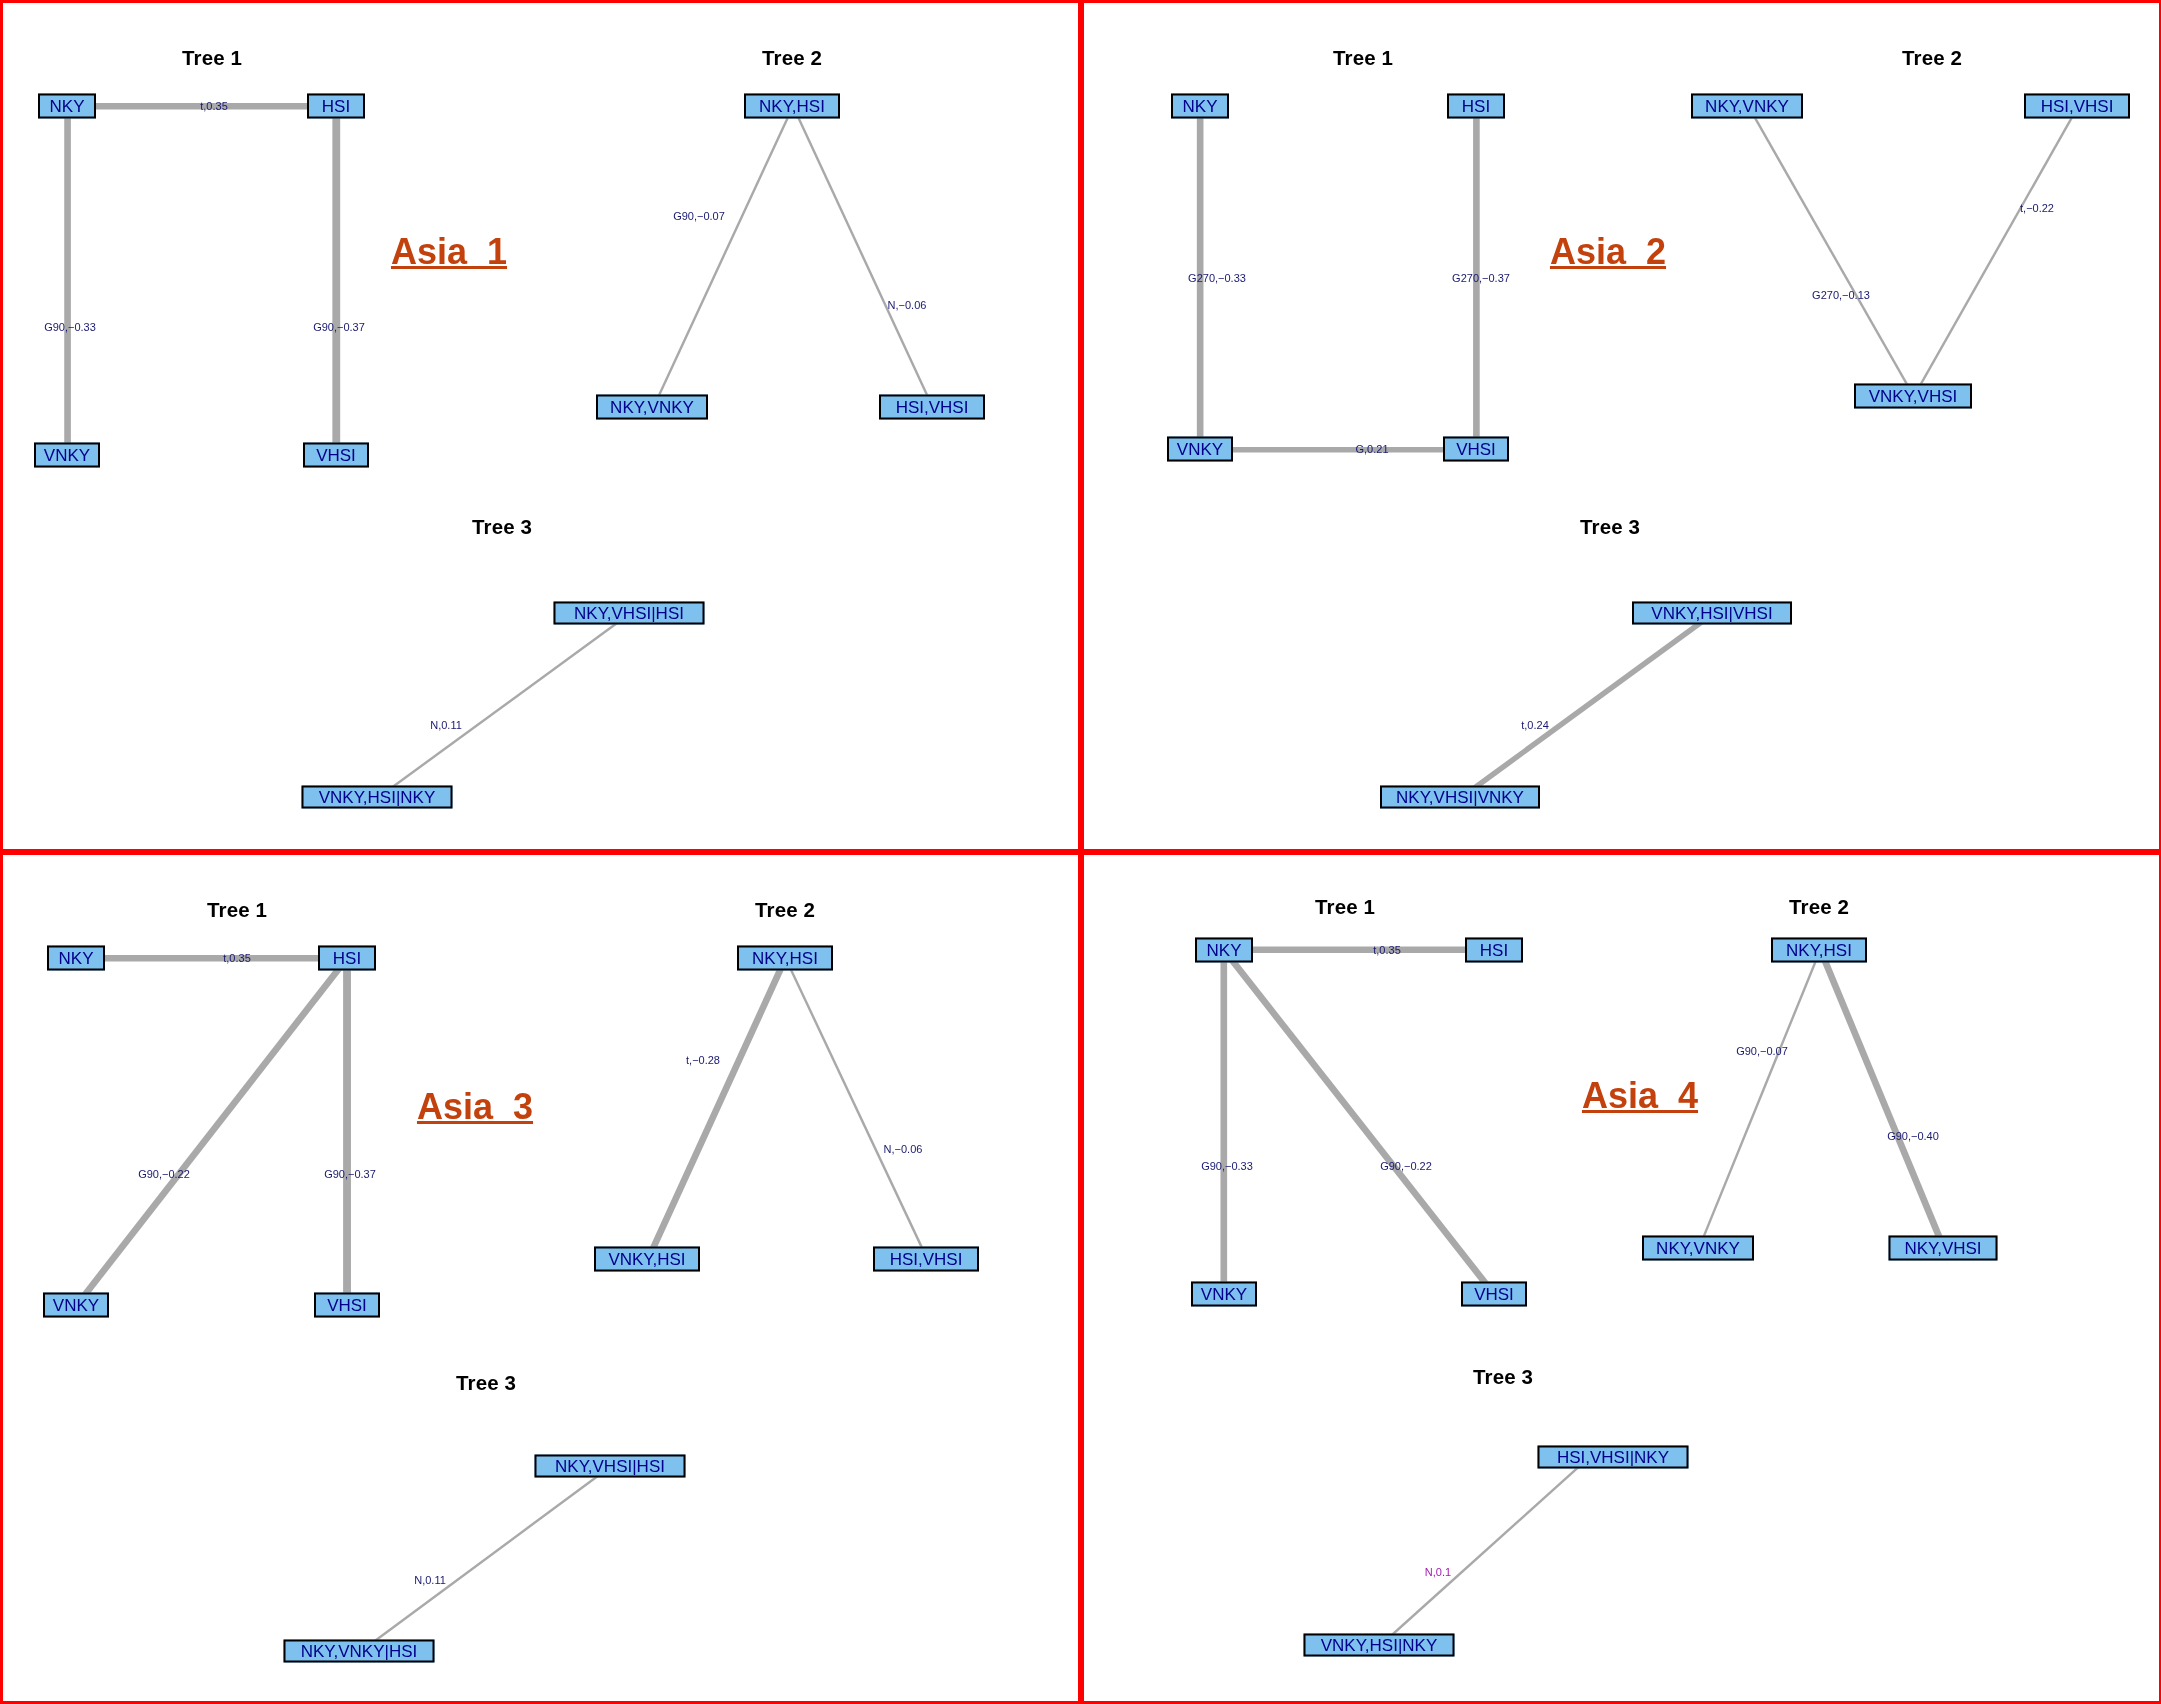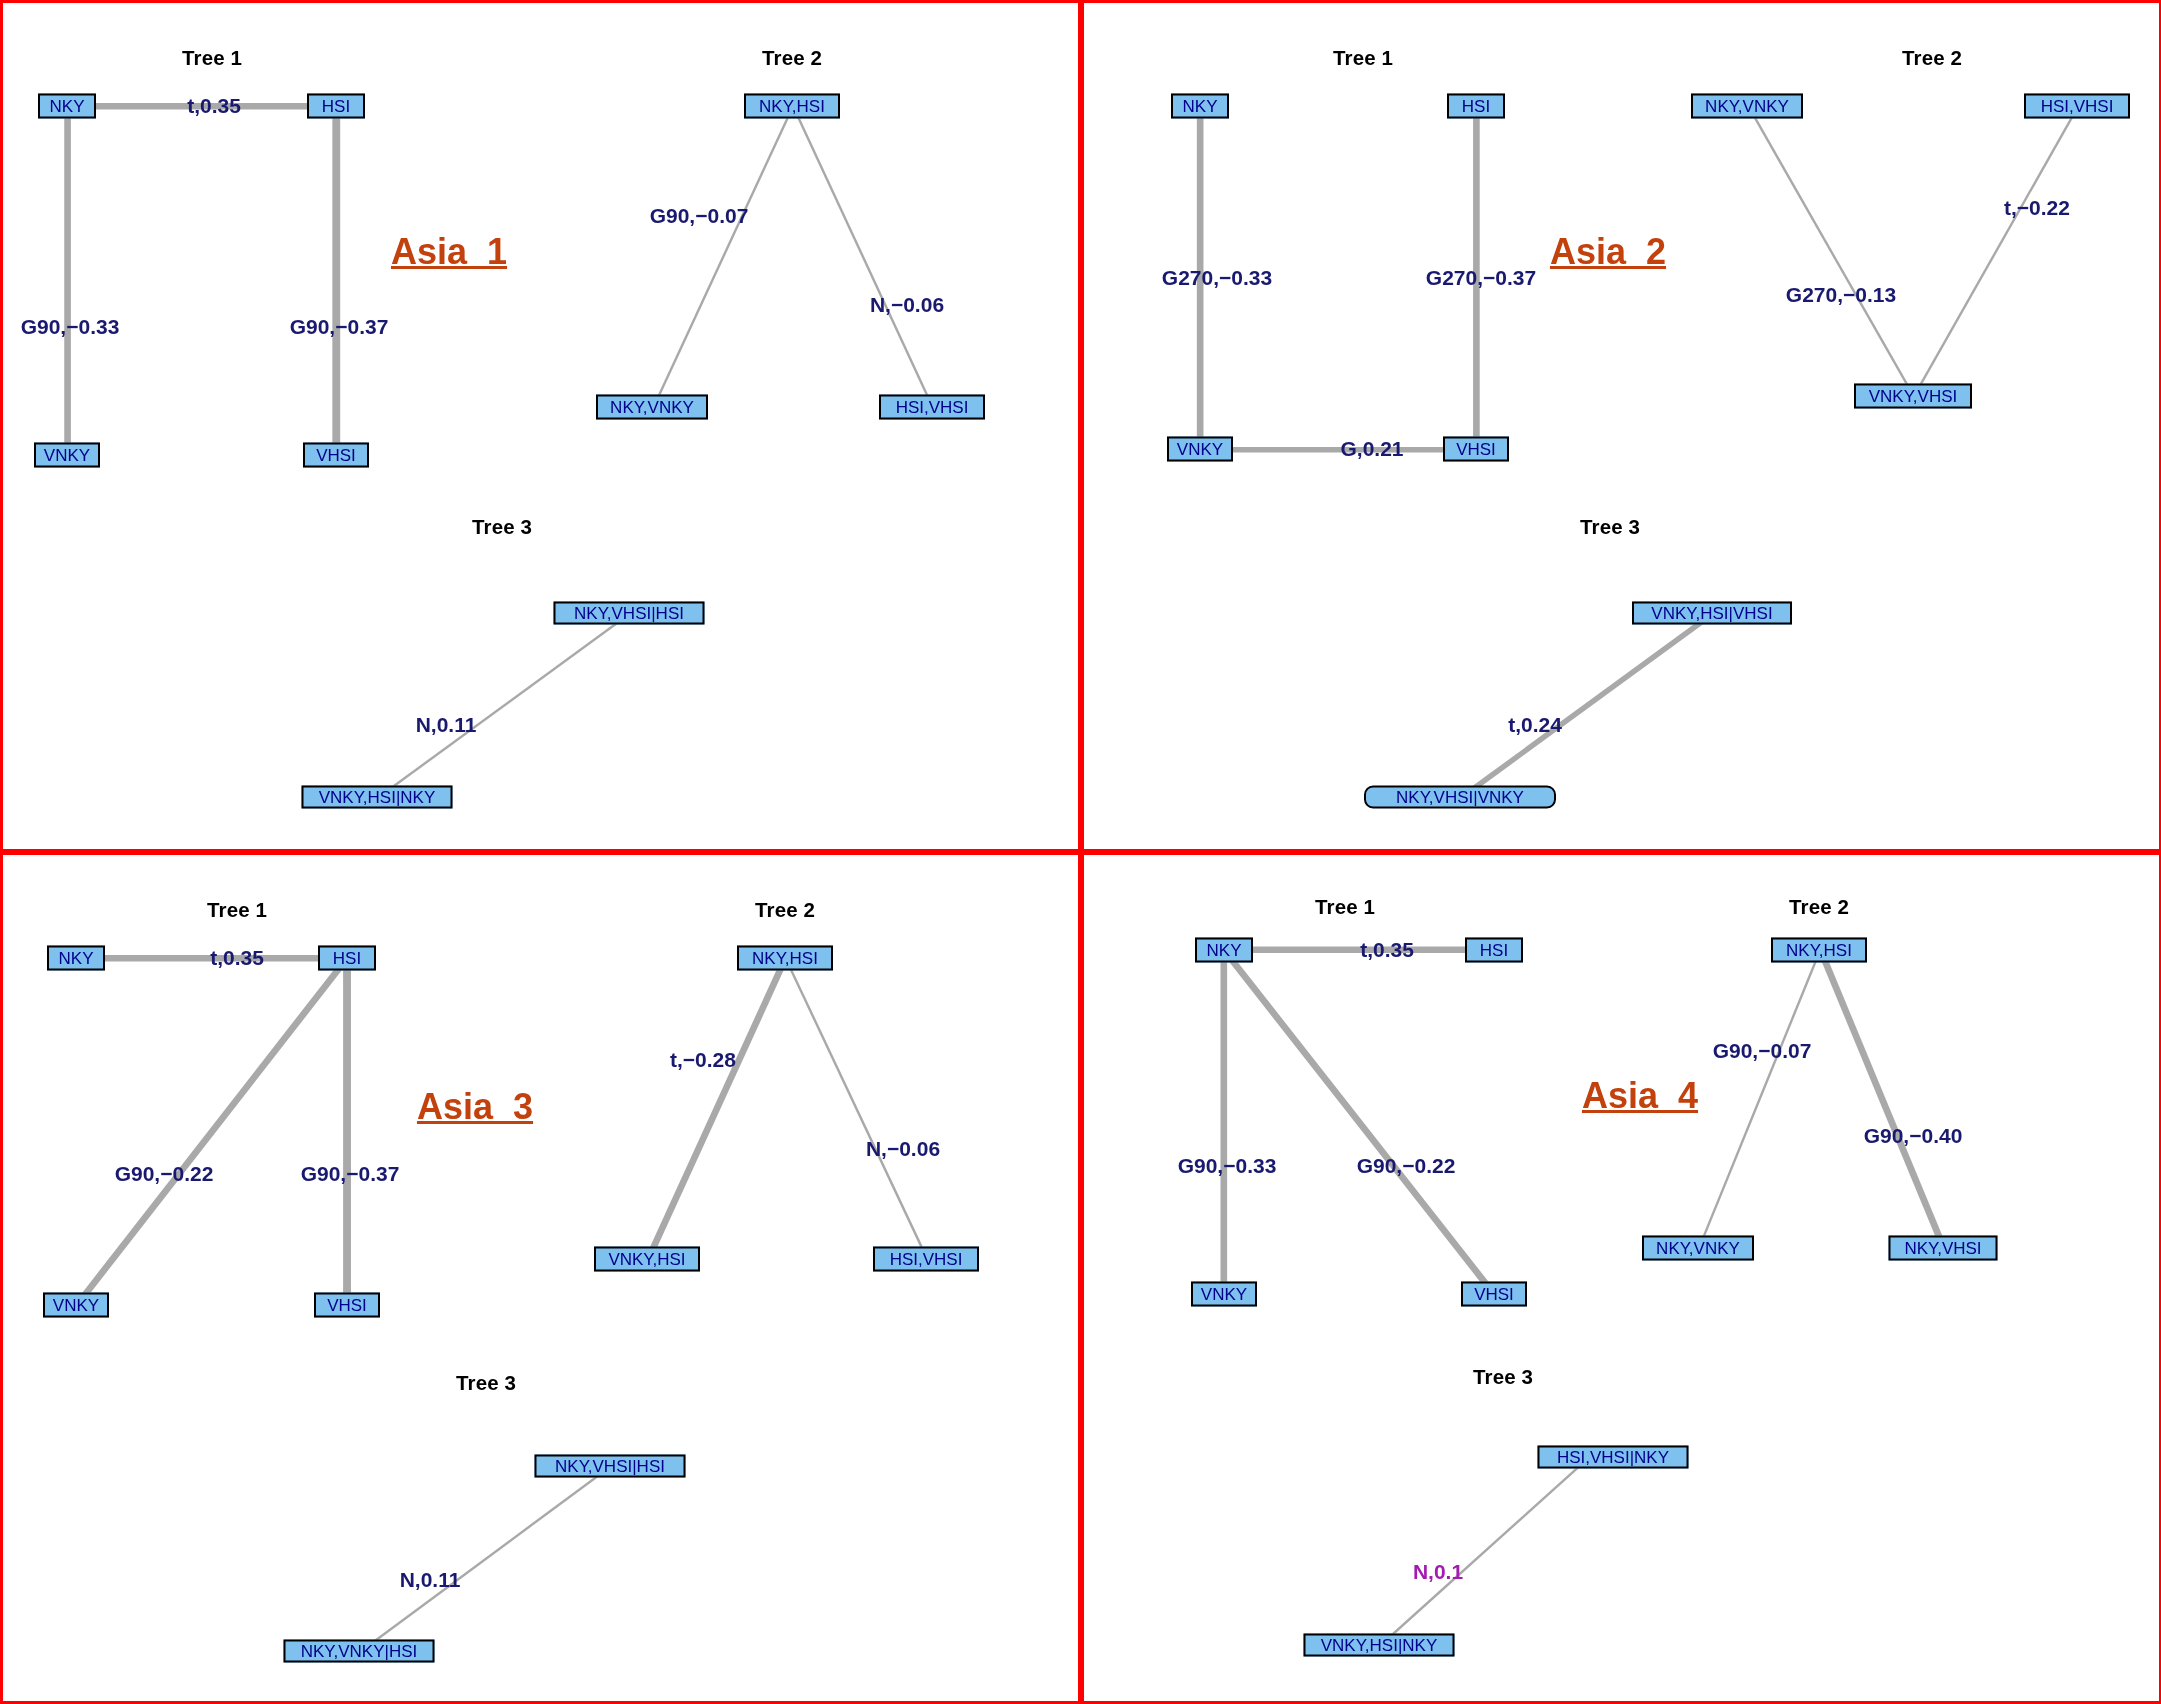--- a/index.html
+++ b/index.html
@@ -6,22 +6,22 @@
   body{width:2161px;height:1704px;font-family:"Liberation Sans",sans-serif;}
   #root{position:relative;width:2161px;height:1704px;background:#fff;}
   .panel{position:absolute;box-sizing:border-box;border:3.6px solid #ff0000;background:#ffffff;overflow:hidden;}
   .tree-title{position:absolute;font-size:20.5px;font-weight:bold;color:#000;white-space:nowrap;
               transform:translate(-50%,-50%);letter-spacing:0.1px;}
   .panel-title{position:absolute;font-size:36px;font-weight:bold;color:#c2410c;white-space:nowrap;
                transform:translate(-50%,-50%);text-decoration:underline;}
   .node{position:absolute;box-sizing:border-box;background:#7EC0EE;border:2.4px solid #000000;
         color:#00008B;font-size:17px;line-height:1;display:flex;align-items:center;justify-content:center;
         white-space:nowrap;transform:translate(-50%,-50%);padding:0 3.6px;}
-  .edge-label{position:absolute;font-size:21px;color:#191970;white-space:nowrap;
-              transform:translate(-50%,-50%);font-weight:bold;}
+  .edge-label{position:absolute;font-size:11px;color:#191970;white-space:nowrap;
+              transform:translate(-50%,-50%);}
   svg.edges{position:absolute;left:0;top:0;width:100%;height:100%;pointer-events:none;}
 </style>
 </head>
 <body>
 
 <div id="root">
     <div class="panel" style="left: 0px; top: 0px; width: 1081px; height: 852px; border-color: rgb(255, 0, 0);">
       <svg class="edges" viewBox="0 0 1780 1401">
         <line x1="106.8" y1="170.922" x2="551.8" y2="170.922" stroke="#A9A9A9" stroke-width="11"></line>
         <line x1="106.8" y1="170.922" x2="106.8" y2="749.5350000000001" stroke="#A9A9A9" stroke-width="11"></line>
@@ -68,21 +68,21 @@
       <div class="edge-label" style="left: 397px; top: 275px; color: rgb(25, 25, 112);">G270,−0.37</div>
       <div class="edge-label" style="left: 288px; top: 446px; color: rgb(25, 25, 112);">G,0.21</div>
       <div class="tree-title" style="left: 848px; top: 55px; color: rgb(0, 0, 0);">Tree 2</div>
       <div class="node" style="left: 663px; top: 103px; width: 112px; height: 25px; background: rgb(126, 192, 238); border-color: rgb(0, 0, 0); color: rgb(0, 0, 139);">NKY,VNKY</div>
       <div class="node" style="left: 993px; top: 103px; width: 106px; height: 25px; background: rgb(126, 192, 238); border-color: rgb(0, 0, 0); color: rgb(0, 0, 139);">HSI,VHSI</div>
       <div class="node" style="left: 829px; top: 393px; width: 118px; height: 25px; background: rgb(126, 192, 238); border-color: rgb(0, 0, 0); color: rgb(0, 0, 139);">VNKY,VHSI</div>
       <div class="edge-label" style="left: 757px; top: 292px; color: rgb(25, 25, 112);">G270,−0.13</div>
       <div class="edge-label" style="left: 953px; top: 205px; color: rgb(25, 25, 112);">t,−0.22</div>
       <div class="tree-title" style="left: 526px; top: 524px; color: rgb(0, 0, 0);">Tree 3</div>
       <div class="node" style="left: 628px; top: 610px; width: 160px; height: 23px; background: rgb(126, 192, 238); border-color: rgb(0, 0, 0); color: rgb(0, 0, 139);">VNKY,HSI|VHSI</div>
-      <div class="node" style="left: 376px; top: 794px; width: 192px; height: 23px; background: rgb(126, 192, 238); border-color: rgb(0, 0, 0); color: rgb(0, 0, 139); border-radius: 9px;">NKY,VHSI|VNKY</div>
+      <div class="node" style="left: 376px; top: 794px; width: 160px; height: 23px; background: rgb(126, 192, 238); border-color: rgb(0, 0, 0); color: rgb(0, 0, 139);">NKY,VHSI|VNKY</div>
       <div class="edge-label" style="left: 451px; top: 722px; color: rgb(25, 25, 112);">t,0.24</div>
       <div class="panel-title" style="left: 524px; top: 249px;">Asia_2</div>
     </div>
     <div class="panel" style="left: 0px; top: 852px; width: 1081px; height: 852px; border-color: rgb(255, 0, 0);">
       <svg class="edges" viewBox="0 0 1780 1401">
         <line x1="121.04" y1="170.922" x2="569.6" y2="170.922" stroke="#A9A9A9" stroke-width="11"></line>
         <line x1="569.6" y1="170.922" x2="121.04" y2="746.7330000000001" stroke="#A9A9A9" stroke-width="11"></line>
         <line x1="569.6" y1="170.922" x2="569.6" y2="746.7330000000001" stroke="#A9A9A9" stroke-width="13"></line>
         <line x1="1295.84" y1="170.922" x2="1068" y2="669.678" stroke="#A9A9A9" stroke-width="11"></line>
         <line x1="1295.84" y1="170.922" x2="1530.8" y2="669.678" stroke="#A9A9A9" stroke-width="4"></line>

